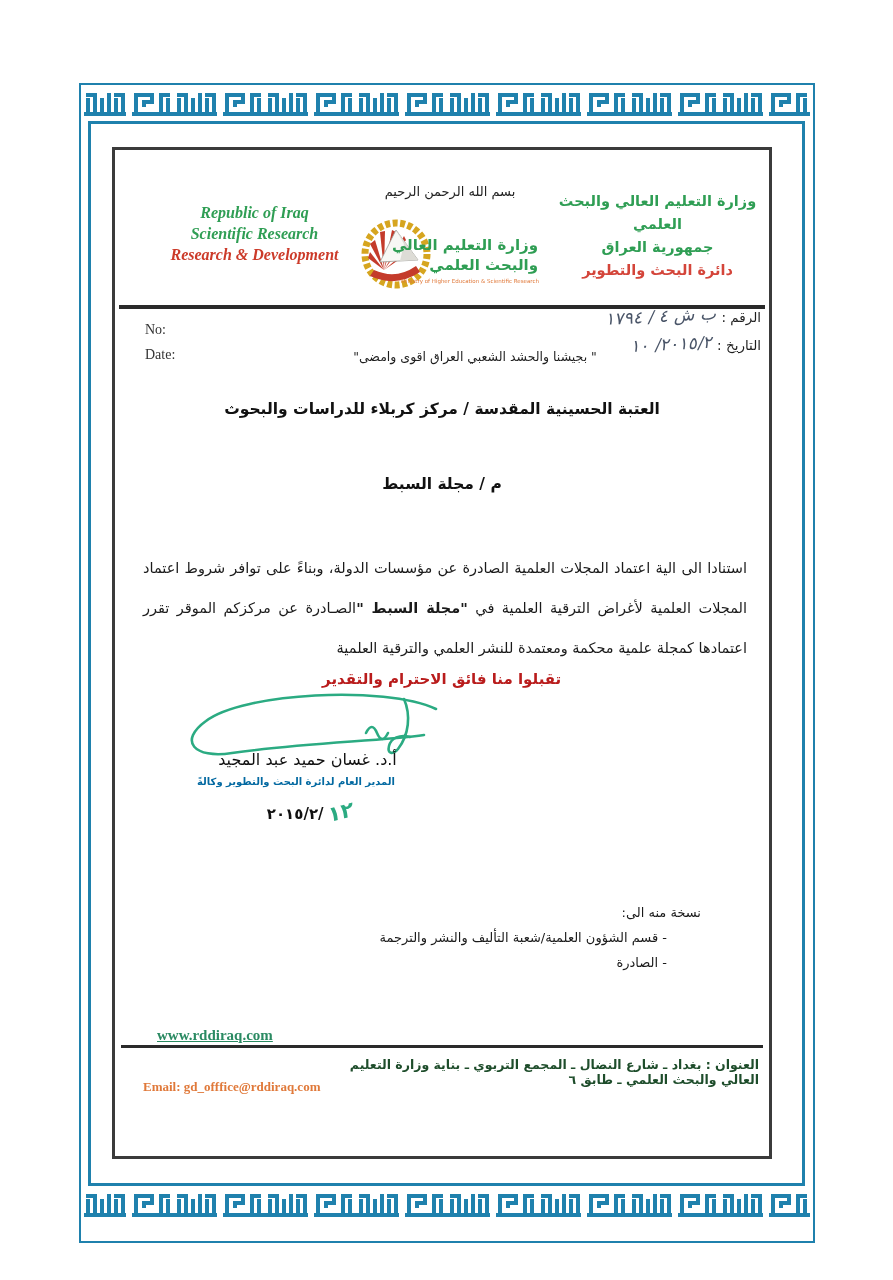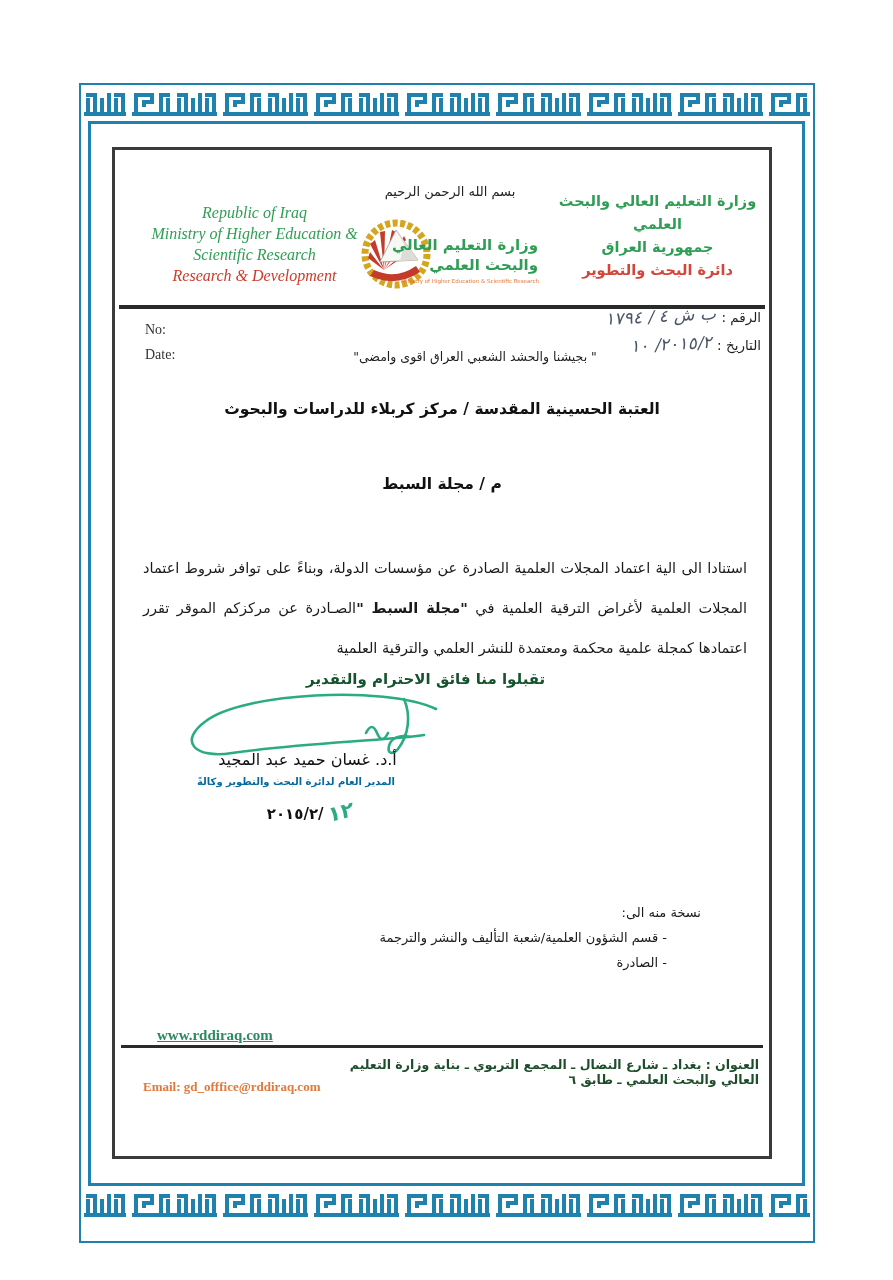--- a/index.html
+++ b/index.html
@@ -11,21 +11,21 @@
     border:2px solid #1f81ad; }
   .band { position:absolute; left:84px; width:726px; height:28px; }
   .band.top { top:90px; }
   .band.bottom { top:1191px; }
   .inner-frame { position:absolute; left:88px; top:121px; width:717px; height:1065px;
     border:3px solid #1f81ad; }
   .doc { position:absolute; left:112px; top:147px; width:660px; height:1012px;
     border:3px solid #3b3b3b; background:#fff; }
   
   .hdr-english { position:absolute; left:22px; top:52px; width:235px; text-align:center;
-    font-family:"Liberation Serif", serif; font-style:italic; font-weight:normal;
+    font-family:"Liberation Serif", serif; font-style:italic; font-weight:bold;
     font-size:16px; line-height:21px; color:#2f9e54; }
   .hdr-english .red { color:#cc3b2a; }
   .bismillah { position:absolute; left:250px; top:34px; width:170px; text-align:center;
     font-size:13px; color:#222; }
   .logo-wrap { position:absolute; left:243px; top:62px; width:185px; height:84px; }
   .hdr-arabic { position:absolute; right:4px; top:40px; width:215px; text-align:center;
     font-size:14.5px; font-weight:bold; line-height:23px; color:#2f9e54; }
   .hdr-arabic .red { color:#d4453a; }
   .hdr-rule { position:absolute; left:4px; right:4px; top:155px; height:3px;
     border-top:3px solid #2a2a2a; border-bottom:1px solid #2a2a2a; }
@@ -42,22 +42,22 @@
     transform:skewX(-12deg) rotate(-3deg); }
   
   .addressee { position:absolute; left:0; top:250px; width:100%; text-align:center;
     font-size:15.5px; font-weight:bold; color:#111; }
   .subject { position:absolute; left:0; top:307px; width:100%; text-align:center;
     font-size:15.5px; font-weight:bold; color:#111;margin-top:18px; }
   .greeting { position:absolute; right:36px; top:354px; font-size:15px; font-weight:bold; color:#111; }
   .paragraph { position:absolute; right:22px; left:28px; top:398px; direction:rtl;
     text-align:justify; font-size:14.5px; line-height:40px; color:#1a1a1a; }
   .paragraph b { font-weight:bold; }
-  .closing { position:absolute; left:0; top:520px; width:95%; text-align:center;
-    font-size:15px; font-weight:bold; color:#14532d; }
+  .closing { position:absolute; left:16px; top:520px; width:95%; text-align:center;
+    font-size:15px; font-weight:bold; color:#b91c1c; }
   .sig-svg { position:absolute; left:55px; top:543px; width:285px; height:80px; }
   .sig-name { position:absolute; left:55px; top:600px; width:275px; text-align:center;
     font-size:16px; font-weight:normal; color:#111; }
   .sig-title { position:absolute; left:26px; top:626px; width:310px; text-align:center;
     font-size:10px; font-weight:bold; color:#0369a1; }
   .sig-date { position:absolute; left:95px; top:650px; width:200px; text-align:center;
     direction:ltr; font-size:15px; font-weight:bold; color:#111; letter-spacing:2px; }
   .hand-green { display:inline-block; font-size:21px; font-weight:bold; color:#2bab82;
     transform:rotate(-14deg) skewX(-8deg); margin-left:4px; }
   
@@ -105,21 +105,20 @@
   </defs>
   <rect width="726" height="28" fill="url(#kuficTop)"></rect>
 </svg>
 
 <div class="inner-frame"></div>
 
 <div class="doc">
 
   <div class="hdr-english">
     <div>Republic of Iraq</div>
-    <div>Ministry of Higher Education &amp;</div>
     <div>Scientific Research</div>
     <div class="red">Research &amp; Development</div>
   </div>
 
   <div class="bismillah" dir="rtl">بسم الله الرحمن الرحيم</div>
 
   <div class="logo-wrap">
     <svg viewBox="0 0 185 84" width="185" height="84">
       <circle cx="38" cy="42" r="31" fill="none" stroke="#d6a51f" stroke-width="7" stroke-dasharray="5 2.5"></circle>
       <circle cx="38" cy="42" r="27" fill="#ffffff"></circle>

